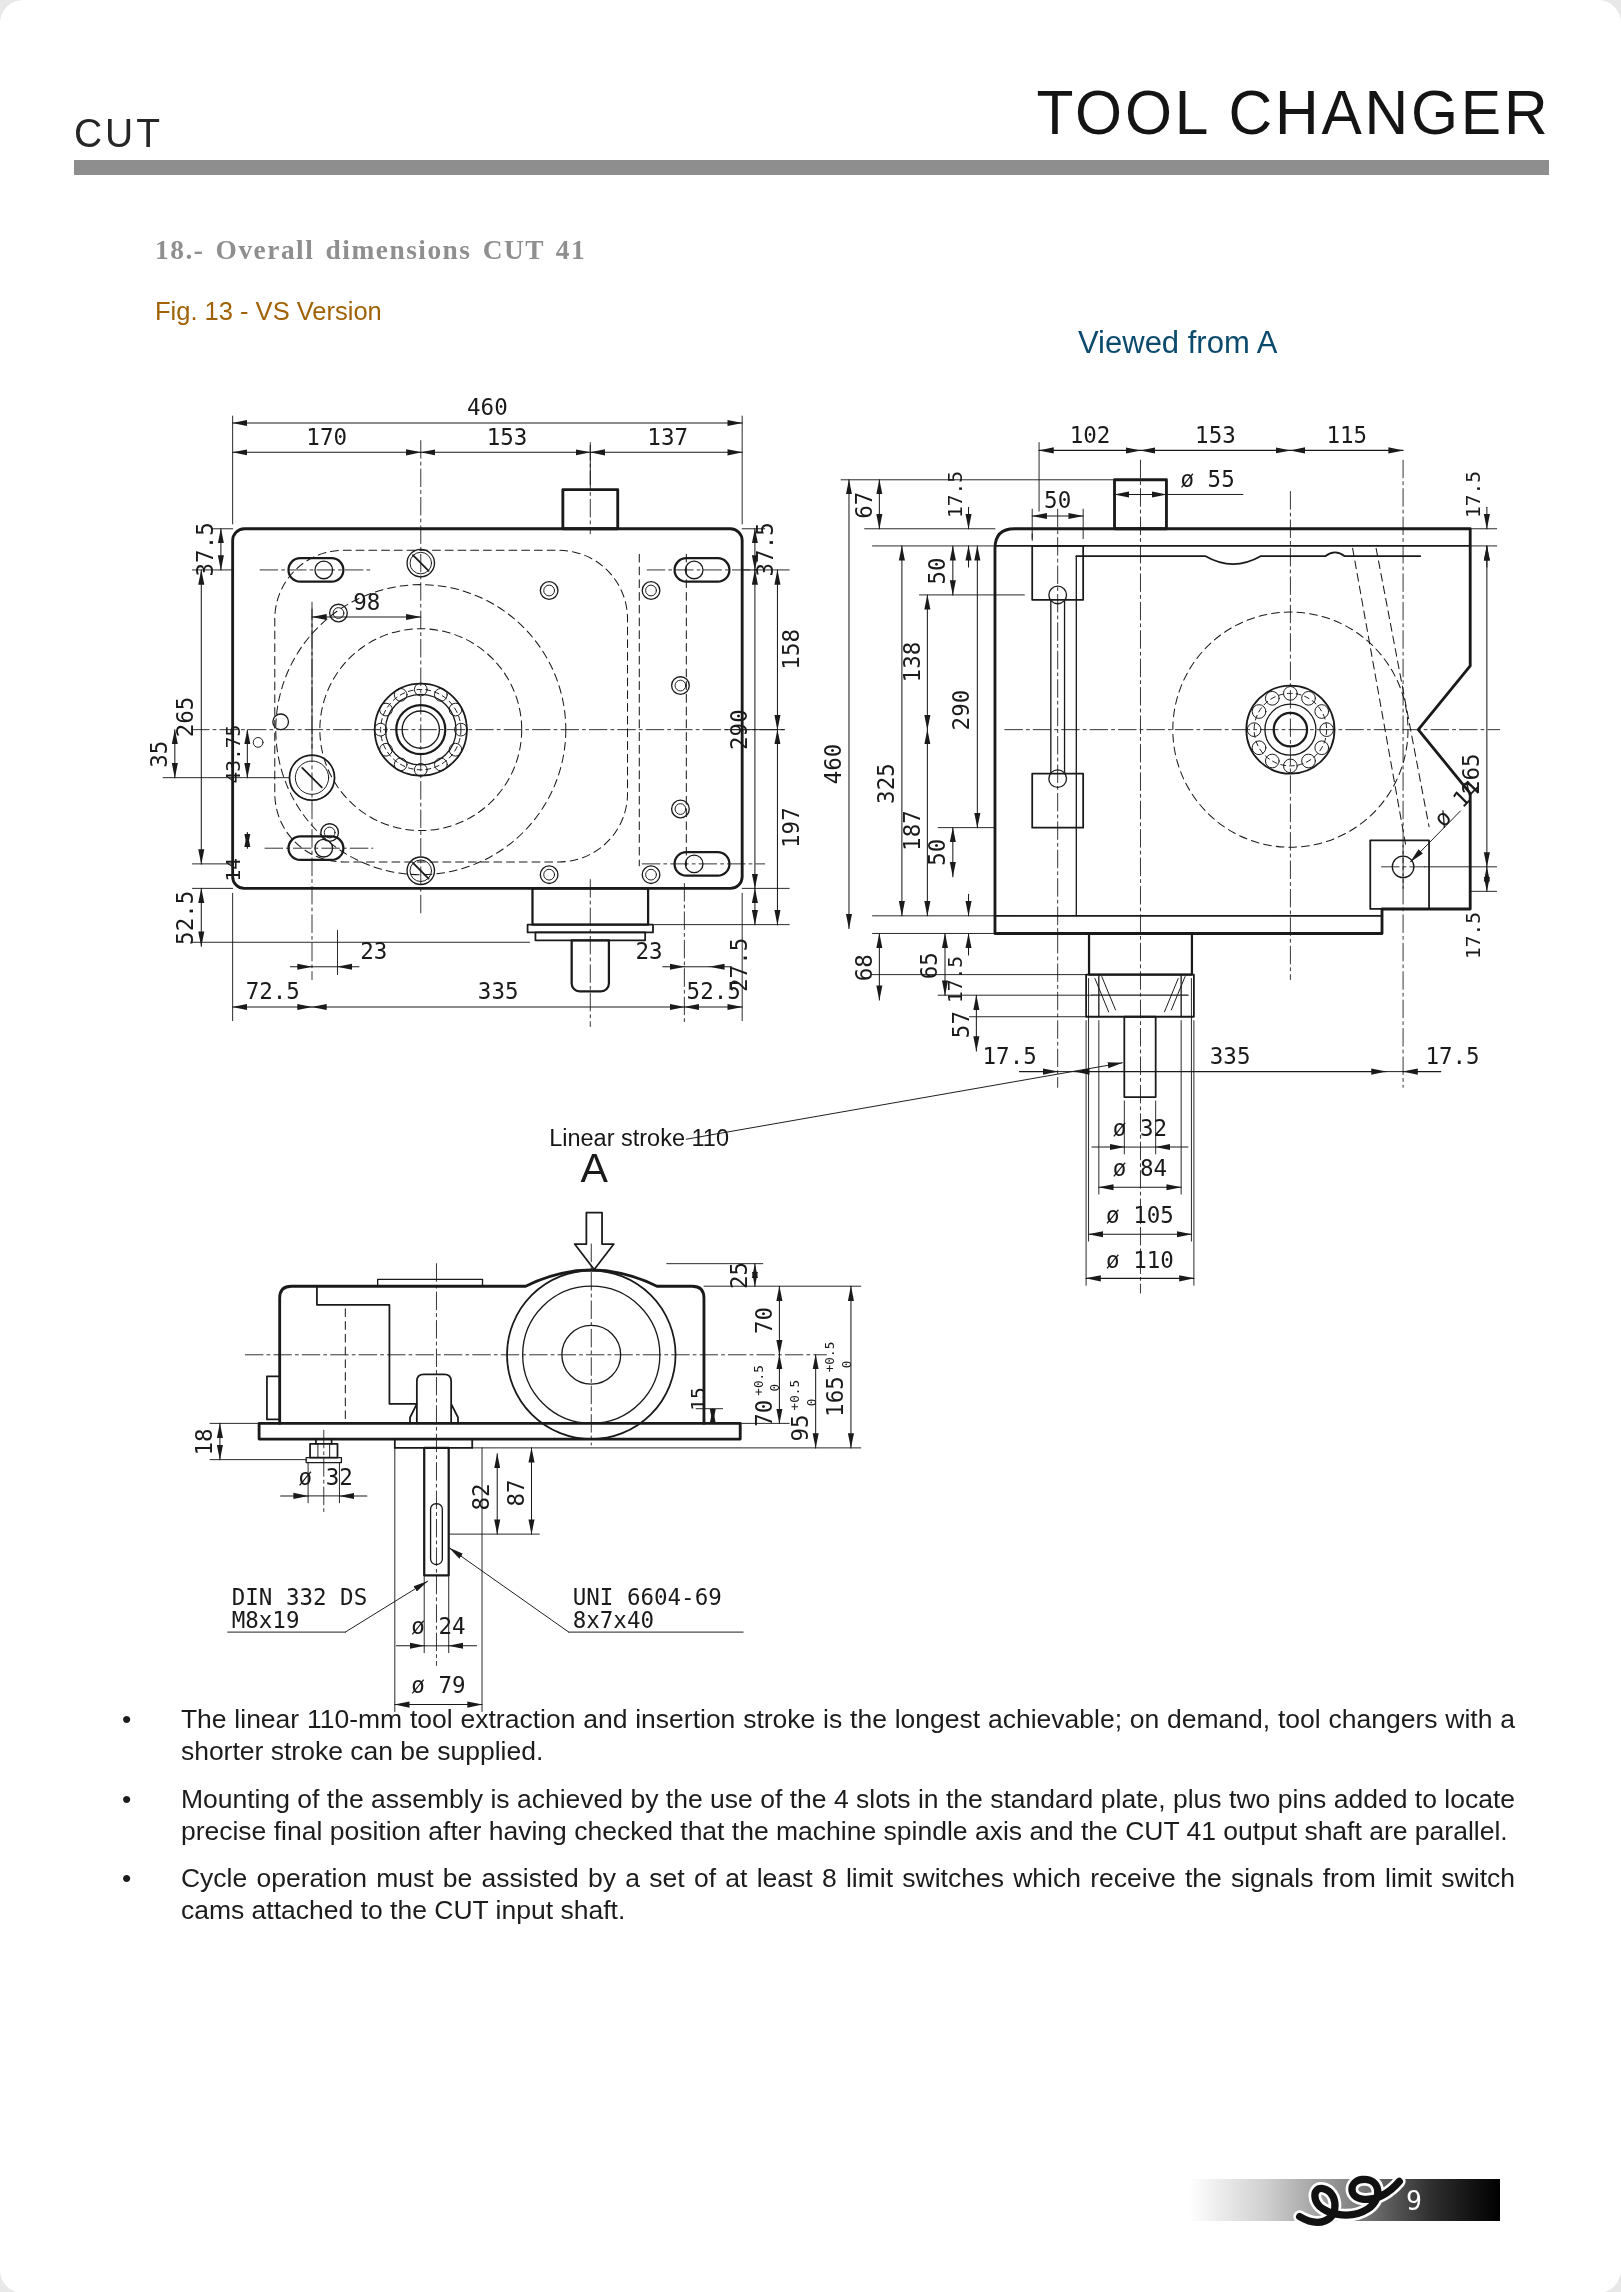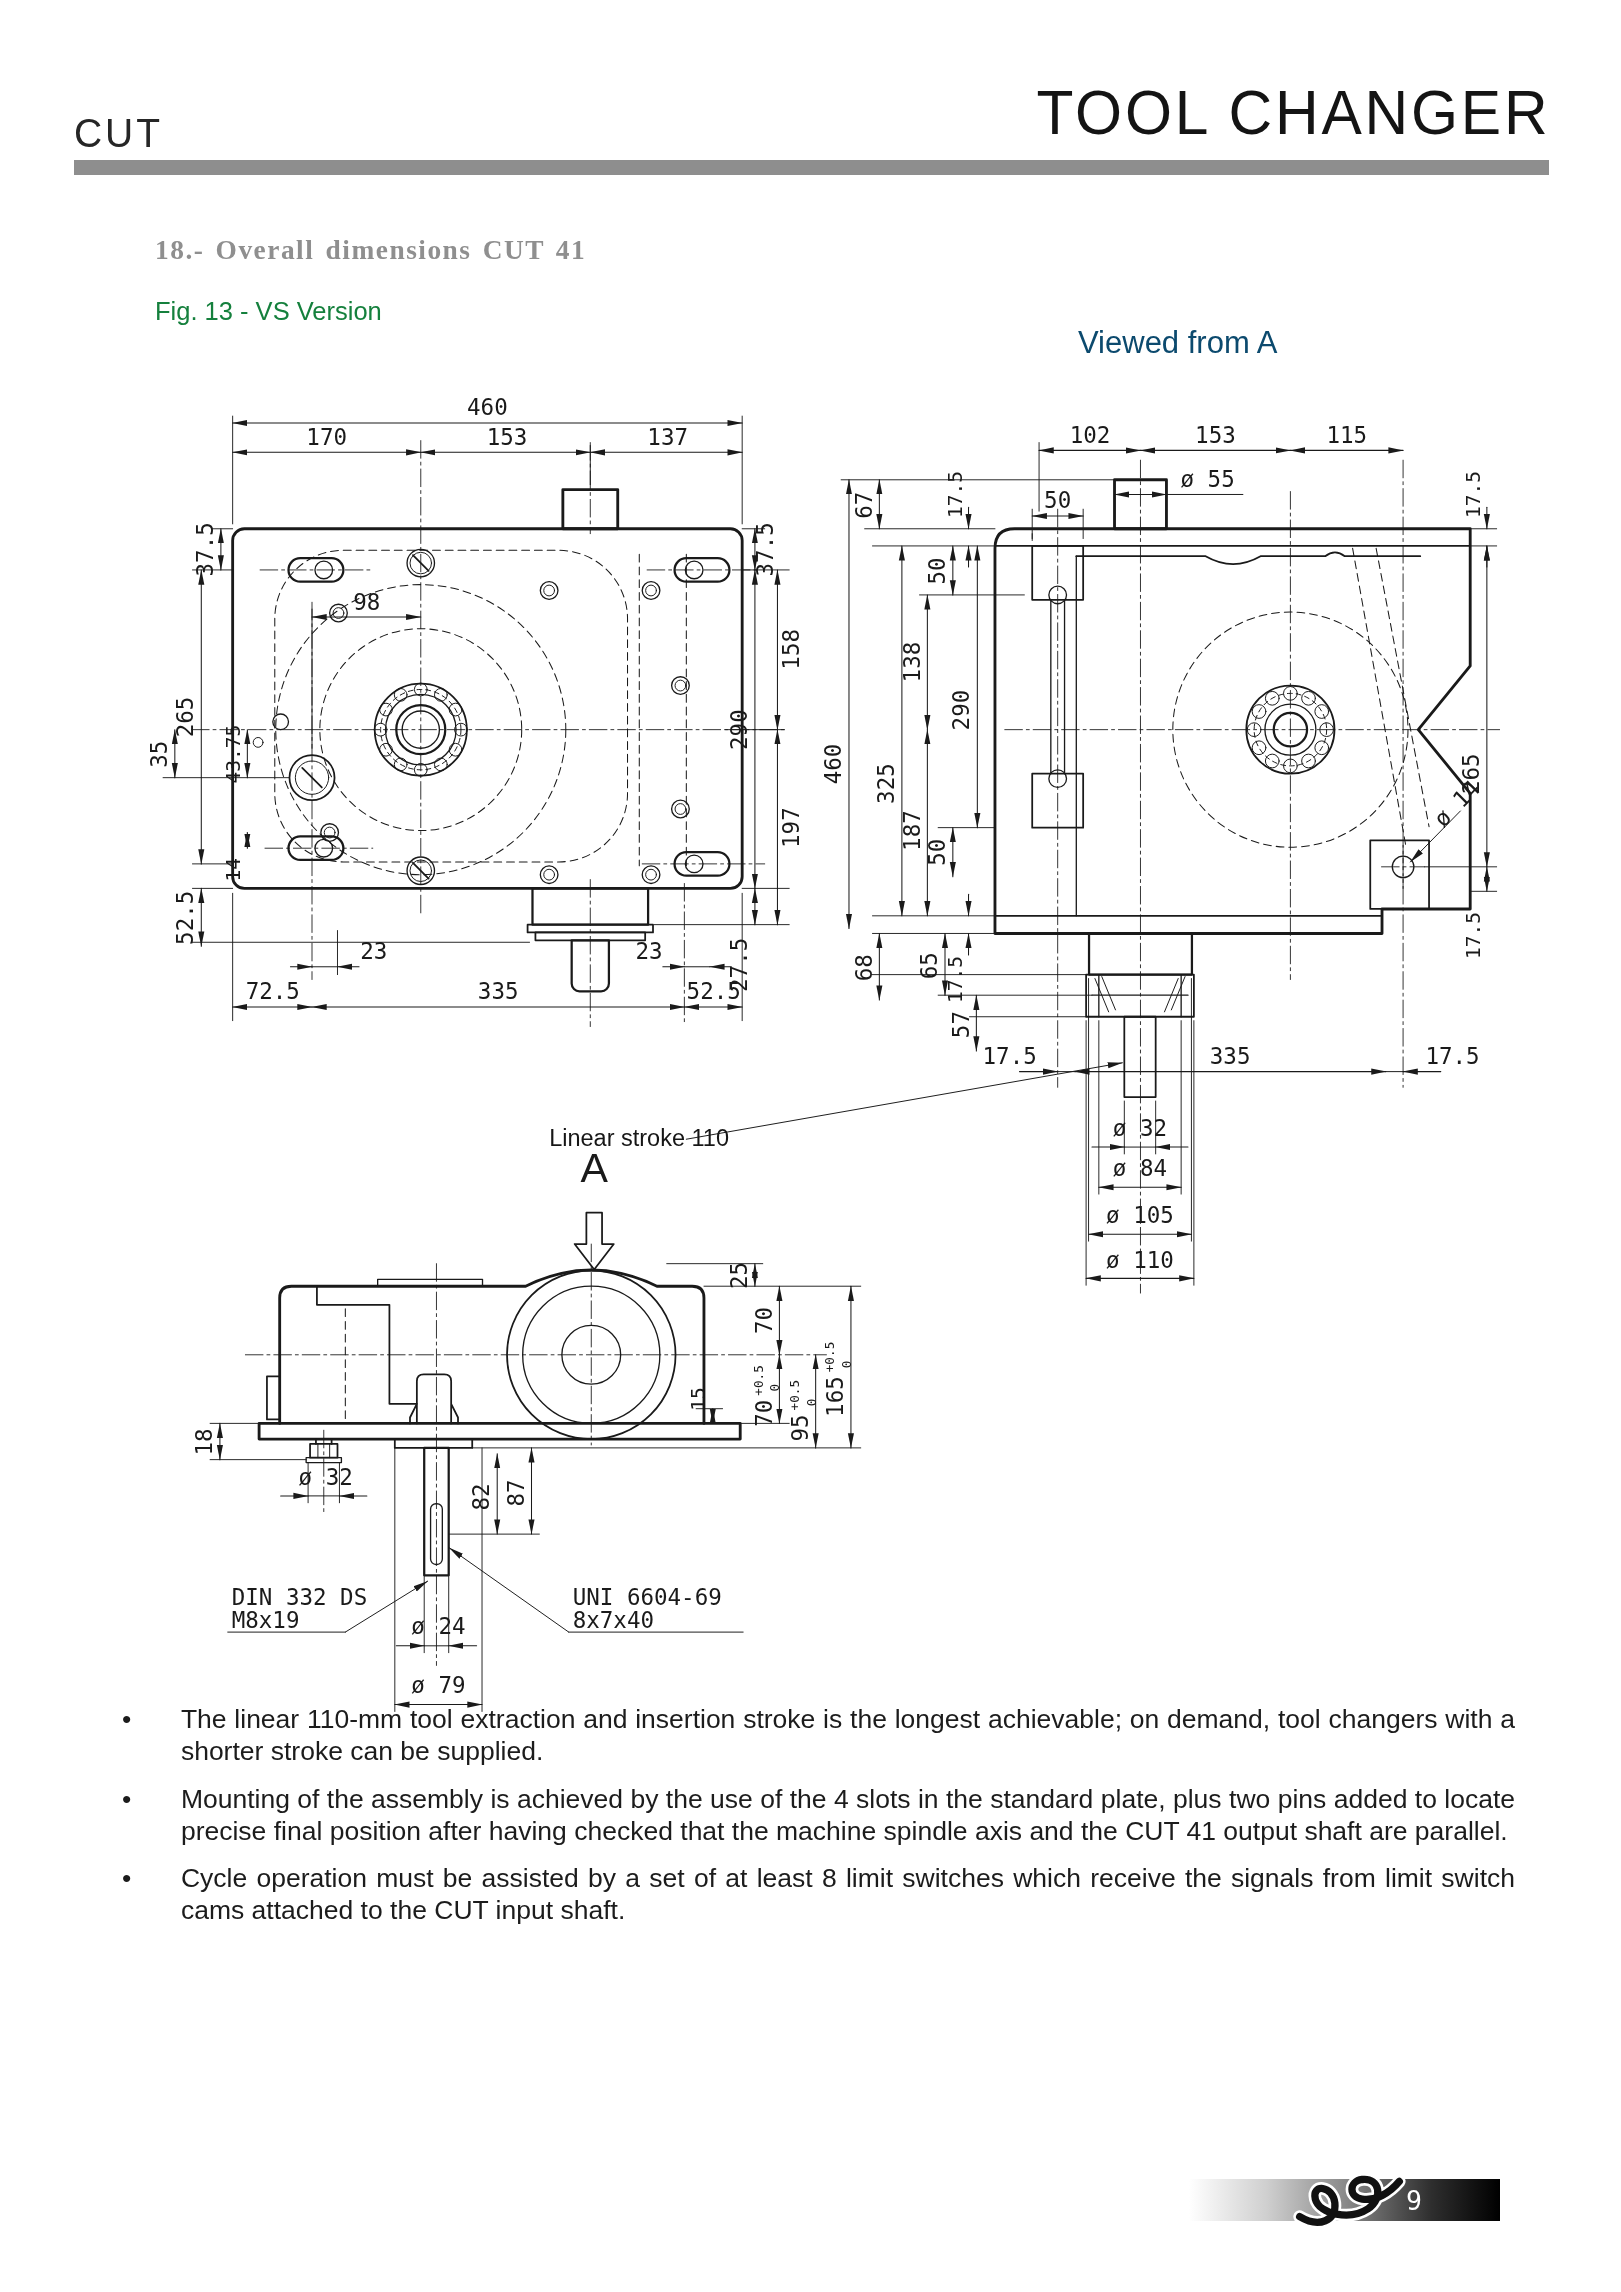--- a/index.html
+++ b/index.html
@@ -1,26 +1,26 @@
 <!DOCTYPE html>
 <html><head>
 <meta charset="utf-8">
 <style>
   html,body{margin:0;padding:0;background:#e8e8e8;}
   .page{position:relative;width:1621px;height:2293px;background:#ffffff;overflow:hidden;
-        font-family:"Liberation Sans", sans-serif;color:#1a1a1a;}
+        font-family:"Liberation Sans", sans-serif;color:#1a1a1a;border-radius:23px;}
   .abs{position:absolute;}
   
   .product{left:74px;top:110px;font-size:39px;font-weight:400;letter-spacing:2.9px;color:#262626;
            transform:scaleY(1.05);transform-origin:left top;}
   .doctitle{right:71px;top:76px;font-size:63px;font-weight:400;letter-spacing:2.9px;color:#141414;
             transform:scaleX(0.96);transform-origin:right top;}
   .rule{left:74px;top:160px;width:1475px;height:14.7px;background:#8e8e8e;}
   .sectitle{left:155px;top:235px;font-size:27.4px;font-weight:700;color:#8f8f8f;letter-spacing:1.5px;word-spacing:2.9px;font-family:Liberation Serif, serif;}
-  .figcap{left:155px;top:297px;font-size:25.5px;color:#15803d;}
+  .figcap{left:155px;top:297px;font-size:25.5px;color:#a16207;}
   .viewlbl{left:1078px;top:325px;font-size:31px;color:#0c4a6e;}
   
   svg.drawing{left:59px;top:372px;}
   .ln{stroke:#1a1a1a;fill:none;stroke-linecap:round;stroke-linejoin:round;}
   .w3{stroke-width:2.9;} .w25{stroke-width:2.3;} .w2{stroke-width:1.8;}
   .w15{stroke-width:1.35;} .w1{stroke-width:1.0;}
   .dsh{stroke-dasharray:8,5;stroke-width:1.05;}
   .cl{stroke-dasharray:18,4,3,4;stroke-width:0.9;}
   .ext{stroke-width:0.95;} .dim{stroke-width:1.05;}
   text.d{font-family:"DejaVu Sans Mono",monospace;font-size:23px;fill:#1a1a1a;text-anchor:middle;stroke:none;}

